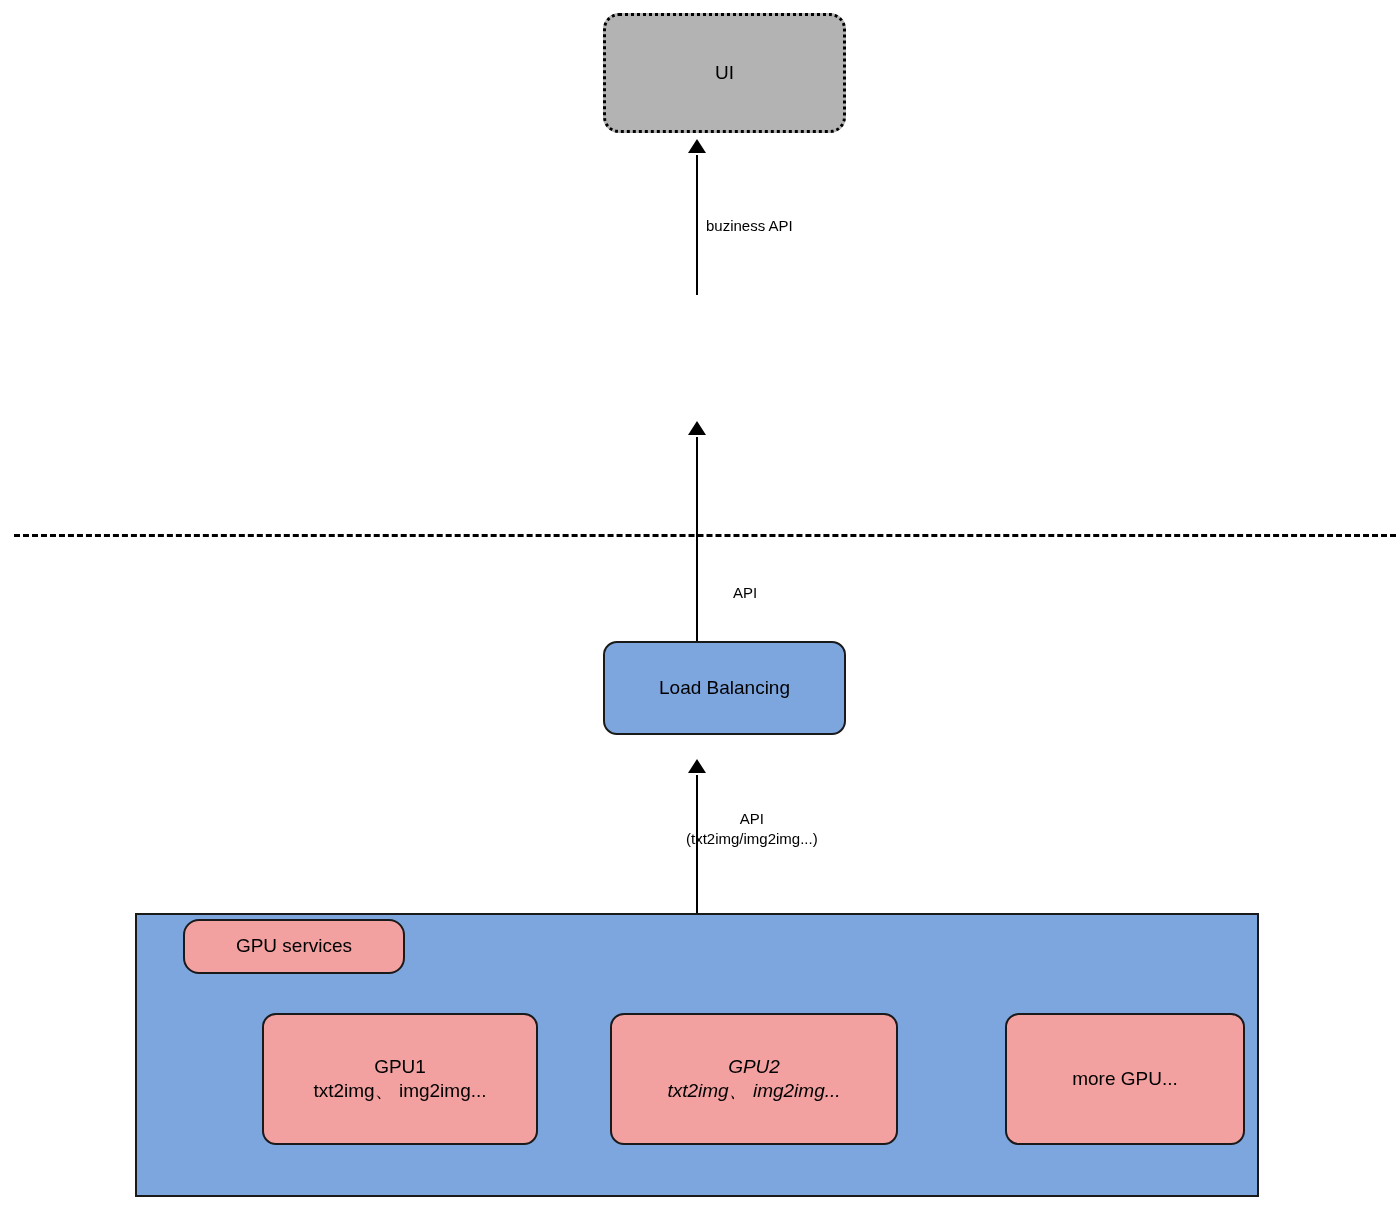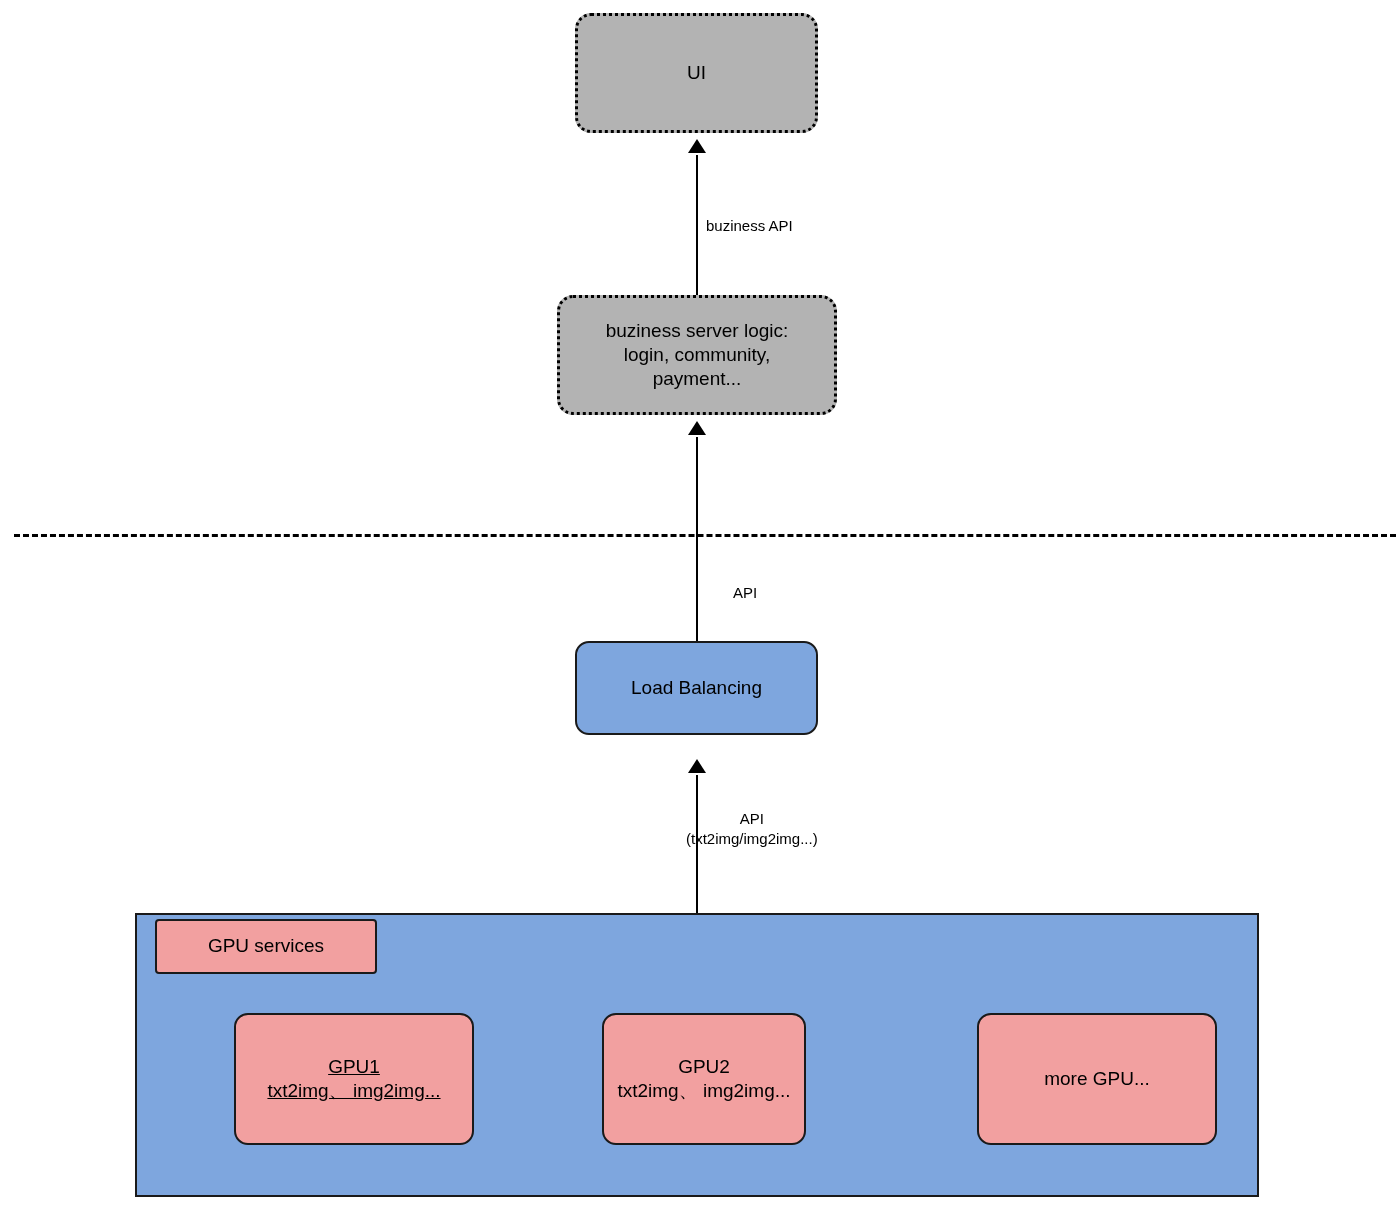--- a/index.html
+++ b/index.html
@@ -21,20 +21,21 @@
   .node {
     position: absolute;
     box-sizing: border-box;
     display: flex;
     align-items: center;
     justify-content: center;
     text-align: center;
     line-height: 1.28;
     white-space: pre-line;
     color: #000000;
+    margin-left: 28px;
   }
   
   #node-ui {
     left: 575px;
     top: 13px;
     width: 243px;
     height: 120px;
     background: #b3b3b3;
     border: 3px dotted #000000;
     border-radius: 16px;
@@ -74,34 +75,34 @@
     box-sizing: border-box;
   }
   #gpu-badge {
     position: absolute;
     left: 155px;
     top: 919px;
     width: 222px;
     height: 55px;
     background: #f2a0a0;
     border: 2px solid #1a1a1a;
-    border-radius: 4px;
+    border-radius: 16px;
     font-size: 19px;
   }
   .gpu-card {
     position: absolute;
     top: 1013px;
     height: 132px;
     background: #f2a0a0;
     border: 2px solid #1a1a1a;
     border-radius: 14px;
     font-size: 19px;
   }
-  #gpu-1 { left: 234px; width: 240px; text-decoration: underline; }
-  #gpu-2 { left: 602px; width: 204px; }
+  #gpu-1 { left: 234px; width: 276px; }
+  #gpu-2 { left: 582px; width: 288px; font-style: italic; }
   #gpu-3 { left: 977px; width: 240px; }
 
   
   .edge-line {
     position: absolute;
     width: 2px;
     background: #000000;
   }
   .edge-arrow {
     position: absolute;
@@ -144,23 +145,20 @@
 <body>
 
 <div id="canvas">
 
   <div class="node" id="node-ui">UI</div>
 
   <div class="edge-line" id="edge1-line"></div>
   <div class="edge-arrow" id="edge1-arrow"></div>
   <div class="edge-label" id="label-buziness-api">buziness API</div>
 
-  <div class="node" id="node-server">buziness server logic:
-login, community,
-payment...</div>
 
   <div class="edge-line" id="edge2-line"></div>
   <div class="edge-arrow" id="edge2-arrow"></div>
   <div class="edge-label" id="label-api">API</div>
 
   <div id="divider"></div>
 
   <div class="node" id="node-lb">Load Balancing</div>
 
   <div class="edge-line" id="edge3-line"></div>

